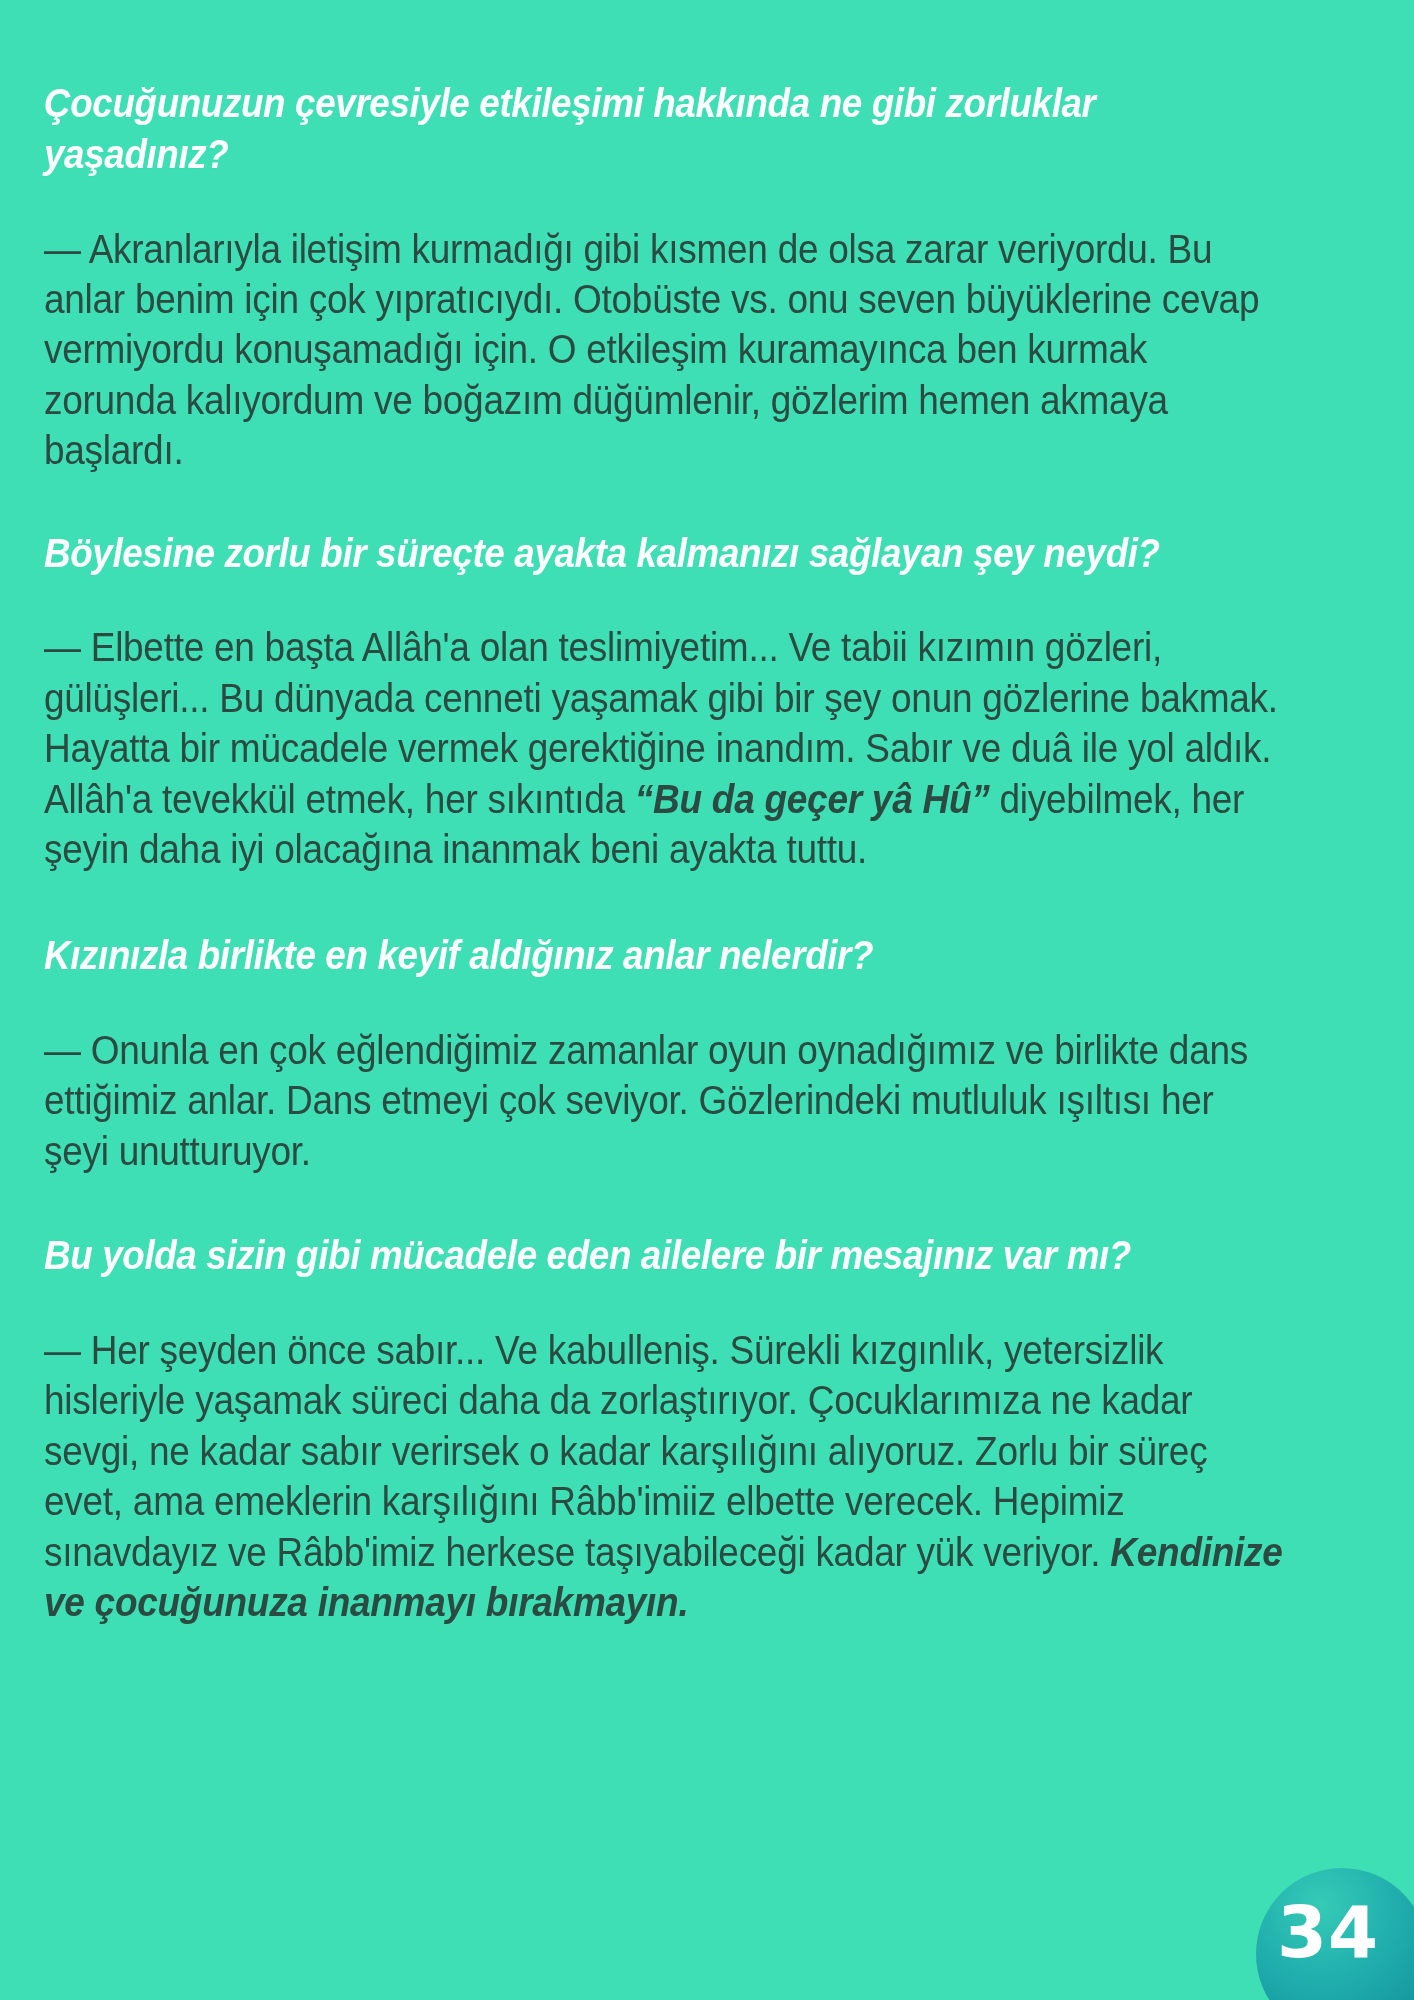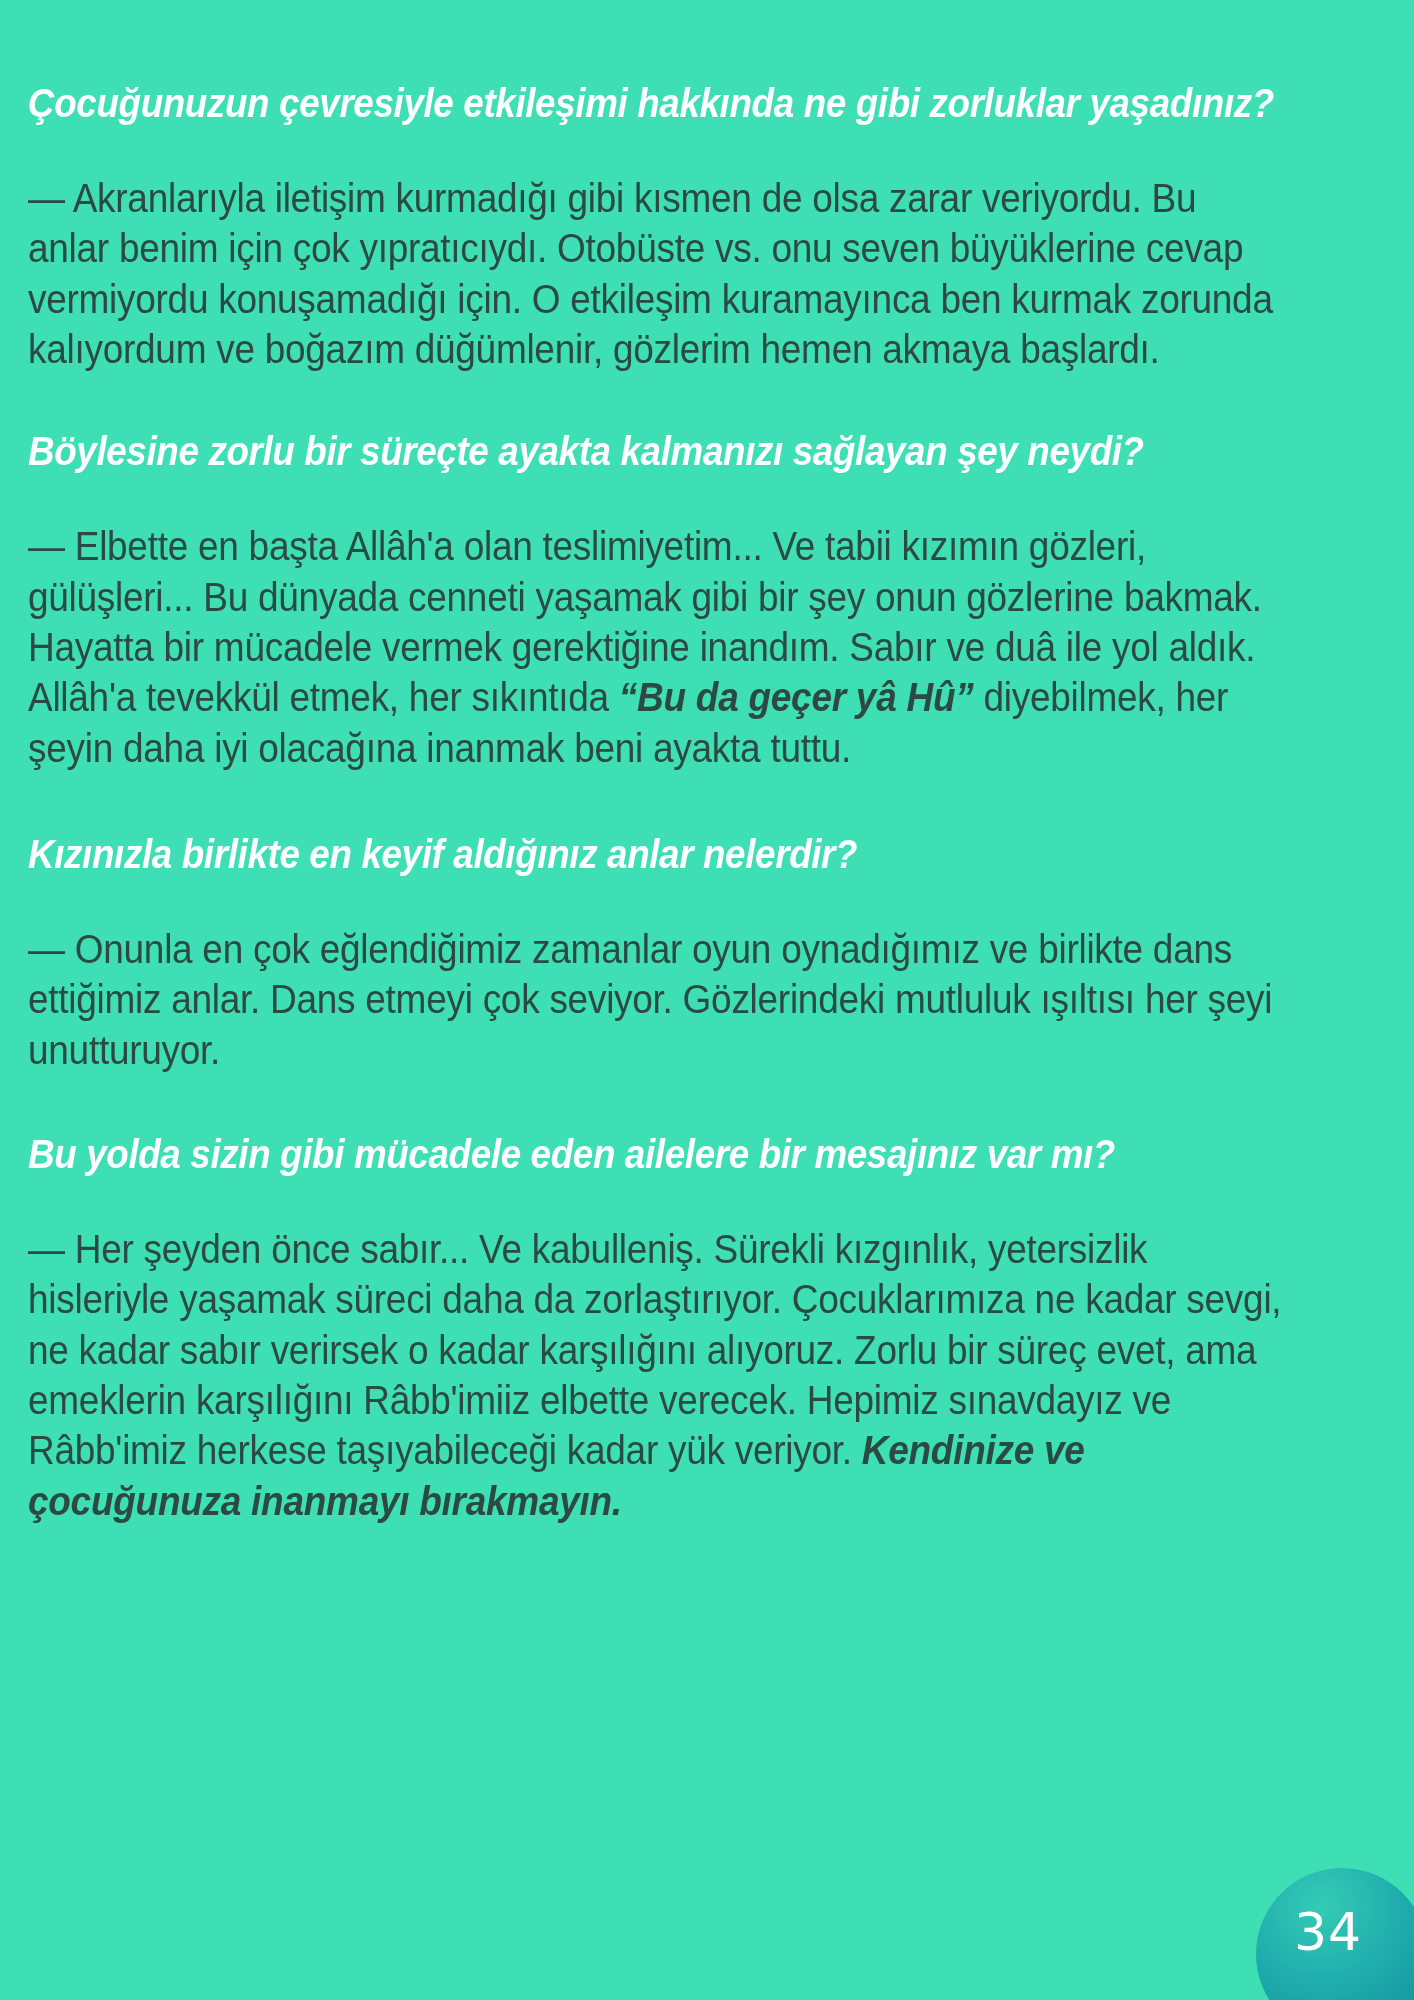--- a/index.html
+++ b/index.html
@@ -11,21 +11,21 @@
     height: 2000px;
     background: #3FDFB5;
     font-family: "Liberation Sans", "DejaVu Sans", sans-serif;
     overflow: hidden;
     position: relative;
   }
 
   .page {
     position: absolute;
     inset: 0;
-    padding: 78px 30px 0 28px;
+    padding: 78px 30px 0 44px;
     box-sizing: border-box;
   }
 
   .question {
     color: #FFFFFF;
     font-weight: bold;
     font-style: italic;
     font-size: 40px;
     line-height: 1.27;
     letter-spacing: -0.4px;
@@ -72,22 +72,22 @@
     border-radius: 50%;
     background: radial-gradient(circle at 38% 22%, #35CBB6 0%, #21AFAE 42%, #0E8B97 100%);
     display: flex;
     align-items: center;
     justify-content: center;
     box-shadow: 0 0 0 0 rgba(0,0,0,0);
   }
 
   .page-badge .num {
     color: #FFFFFF;
-    font-size: 52px;
-    font-weight: normal;
+    font-size: 72px;
+    font-weight: bold;
     line-height: 1;
     letter-spacing: 1px;
     transform: translate(-14px, -22px);
     font-family: "DejaVu Sans", "Liberation Sans", sans-serif;
   }
 </style>
 </head>
 <body style="background: rgb(63, 223, 181);">
 
 <div class="page">

